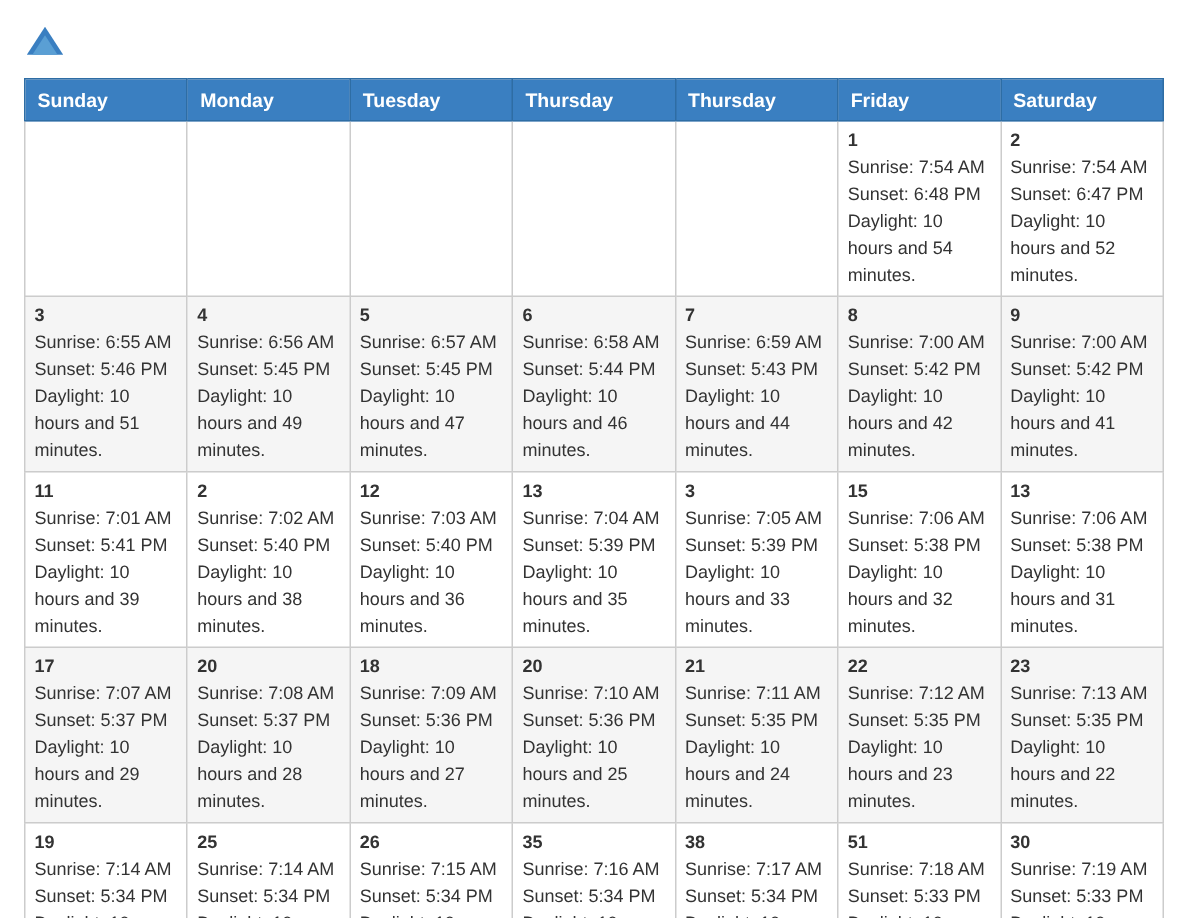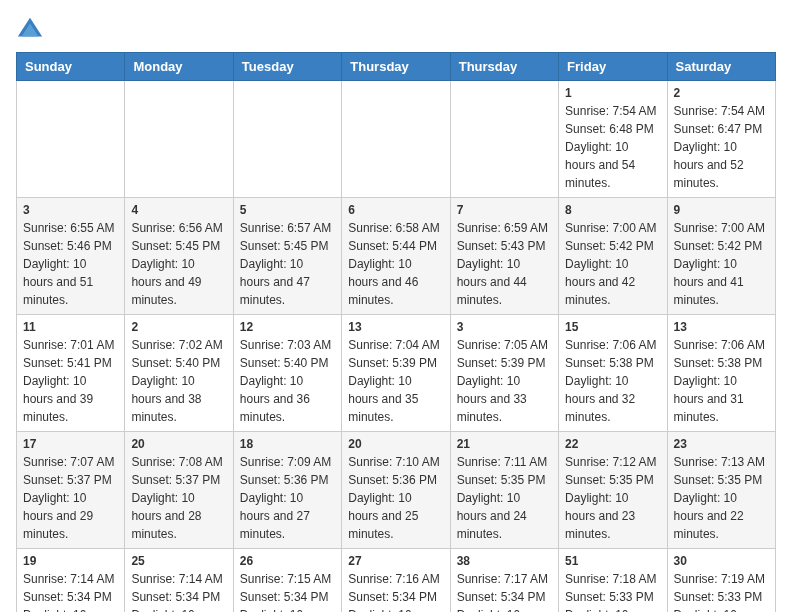--- a/index.html
+++ b/index.html
@@ -232,21 +232,21 @@
         </td>
         <td>
           <div class="day-number">25</div>
           <div class="day-info">Sunrise: 7:14 AM<br>Sunset: 5:34 PM<br>Daylight: 10 hours and 19 minutes.</div>
         </td>
         <td>
           <div class="day-number">26</div>
           <div class="day-info">Sunrise: 7:15 AM<br>Sunset: 5:34 PM<br>Daylight: 10 hours and 18 minutes.</div>
         </td>
         <td>
-          <div class="day-number">27</div>
+          <div class="day-number">35</div>
           <div class="day-info">Sunrise: 7:16 AM<br>Sunset: 5:34 PM<br>Daylight: 10 hours and 17 minutes.</div>
         </td>
         <td>
           <div class="day-number">38</div>
           <div class="day-info">Sunrise: 7:17 AM<br>Sunset: 5:34 PM<br>Daylight: 10 hours and 16 minutes.</div>
         </td>
         <td>
           <div class="day-number">51</div>
           <div class="day-info">Sunrise: 7:18 AM<br>Sunset: 5:33 PM<br>Daylight: 10 hours and 15 minutes.</div>
         </td>

